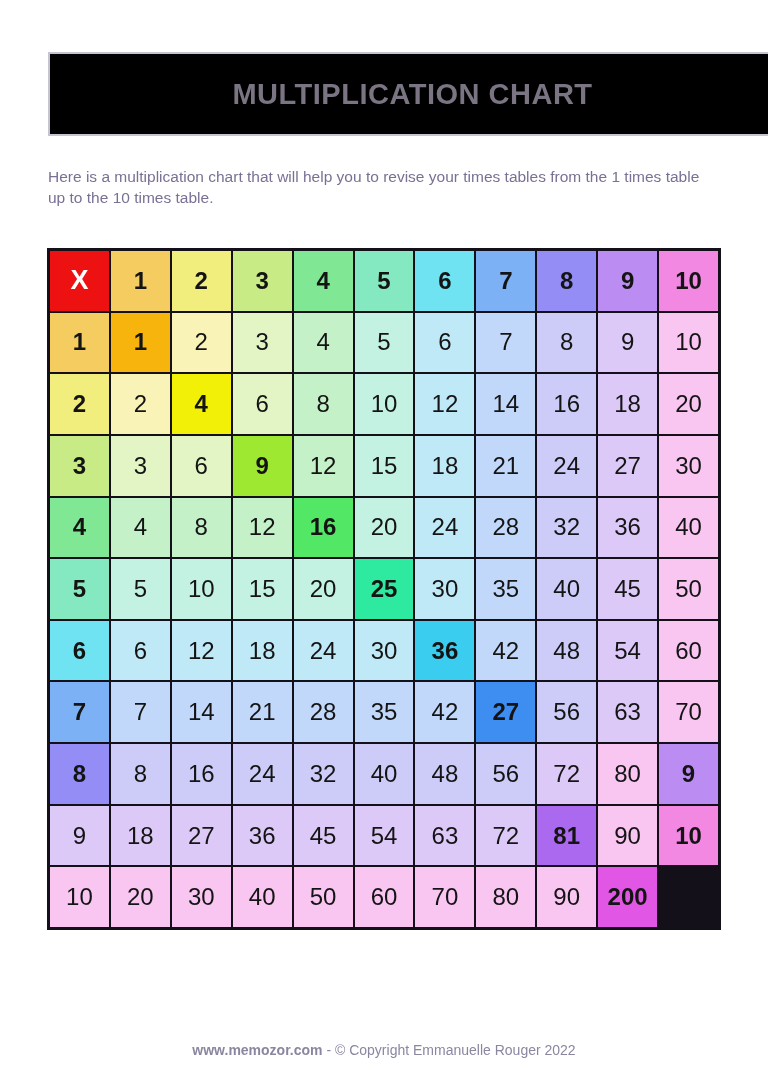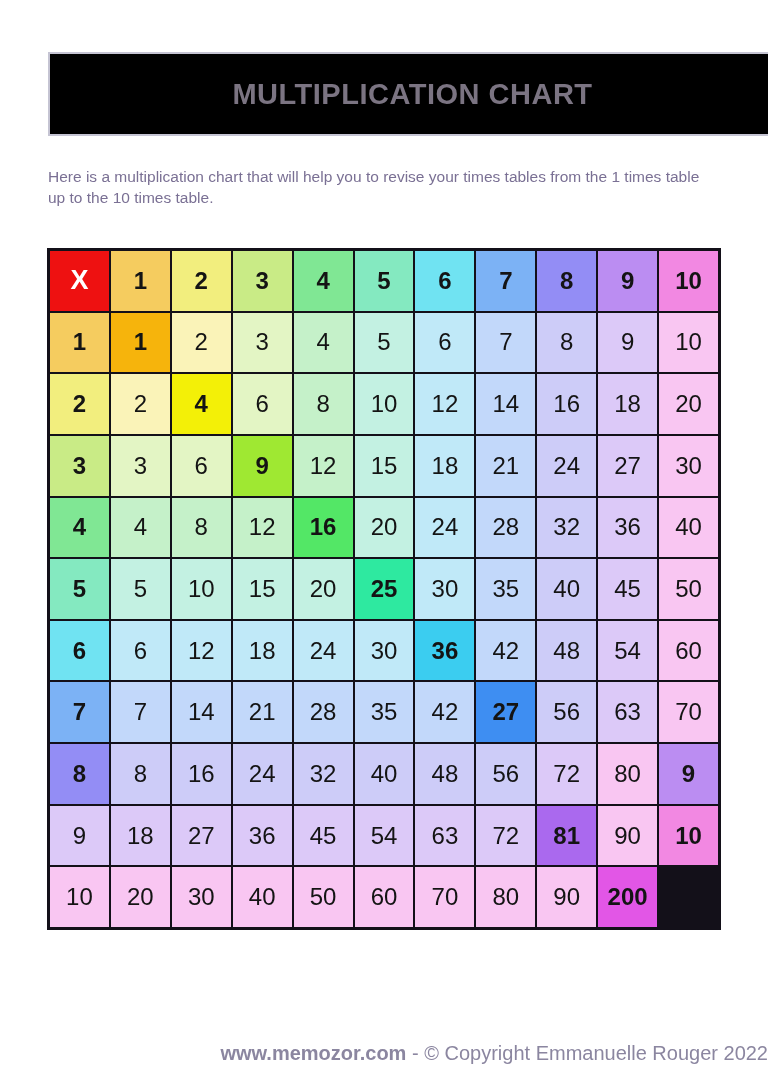--- a/index.html
+++ b/index.html
@@ -24,22 +24,22 @@
     display:grid;grid-template-columns:repeat(11,1fr);grid-template-rows:repeat(11,1fr);
     gap:2px;
   }
   .cell{
     display:flex;align-items:center;justify-content:center;
     font-size:24px;color:#141414;
   }
   .cell.bold{font-weight:bold;}
   .cell.corner{color:#ffffff;font-size:27px;font-weight:bold;}
   .footer{
-    position:absolute;left:0;top:1042px;width:768px;text-align:right;
-    font-size:20px;color:#8b86a0;
+    position:absolute;left:0;top:1042px;width:768px;text-align:center;
+    font-size:14px;color:#8b86a0;
   }
   .footer .site{font-weight:bold;}
 </style>
 </head>
 <body>
 
 <div class="title-box">
   <span class="title-main">MULTIPLICATION CHART</span>
 </div>
 

